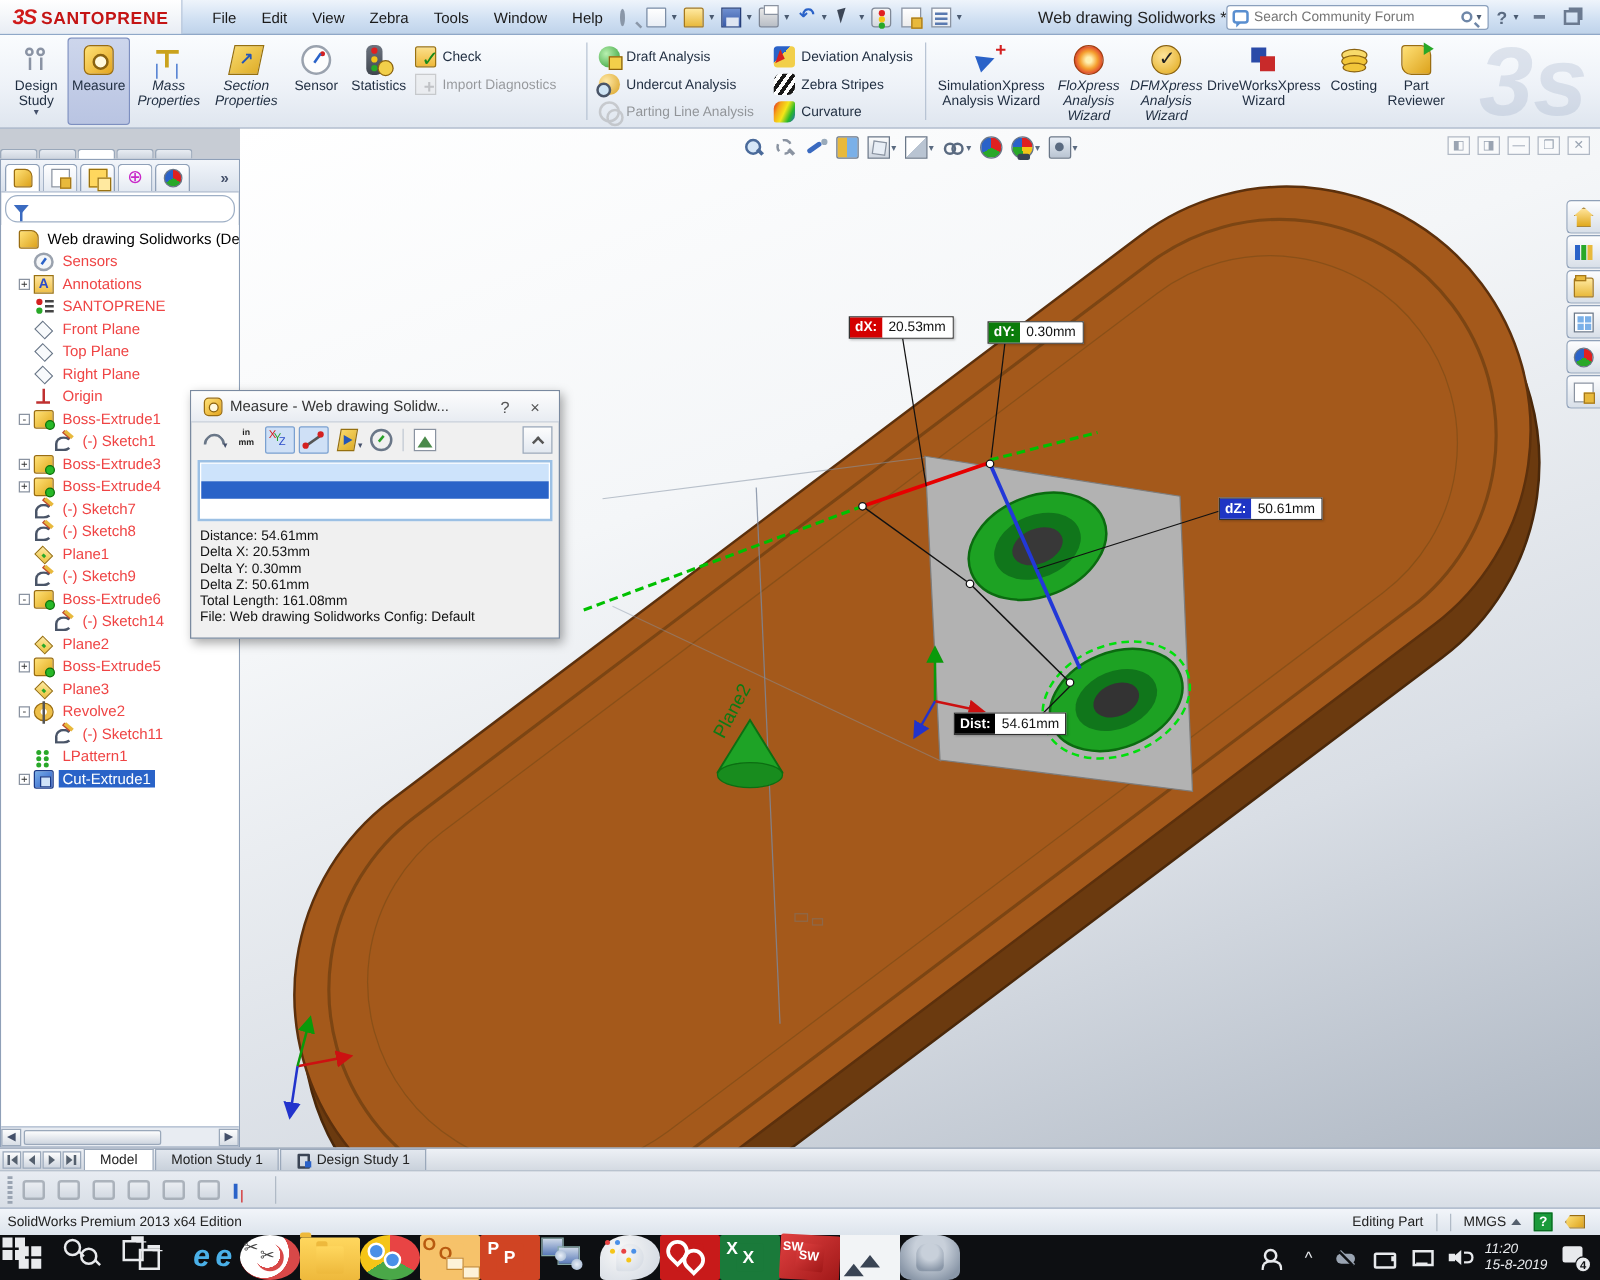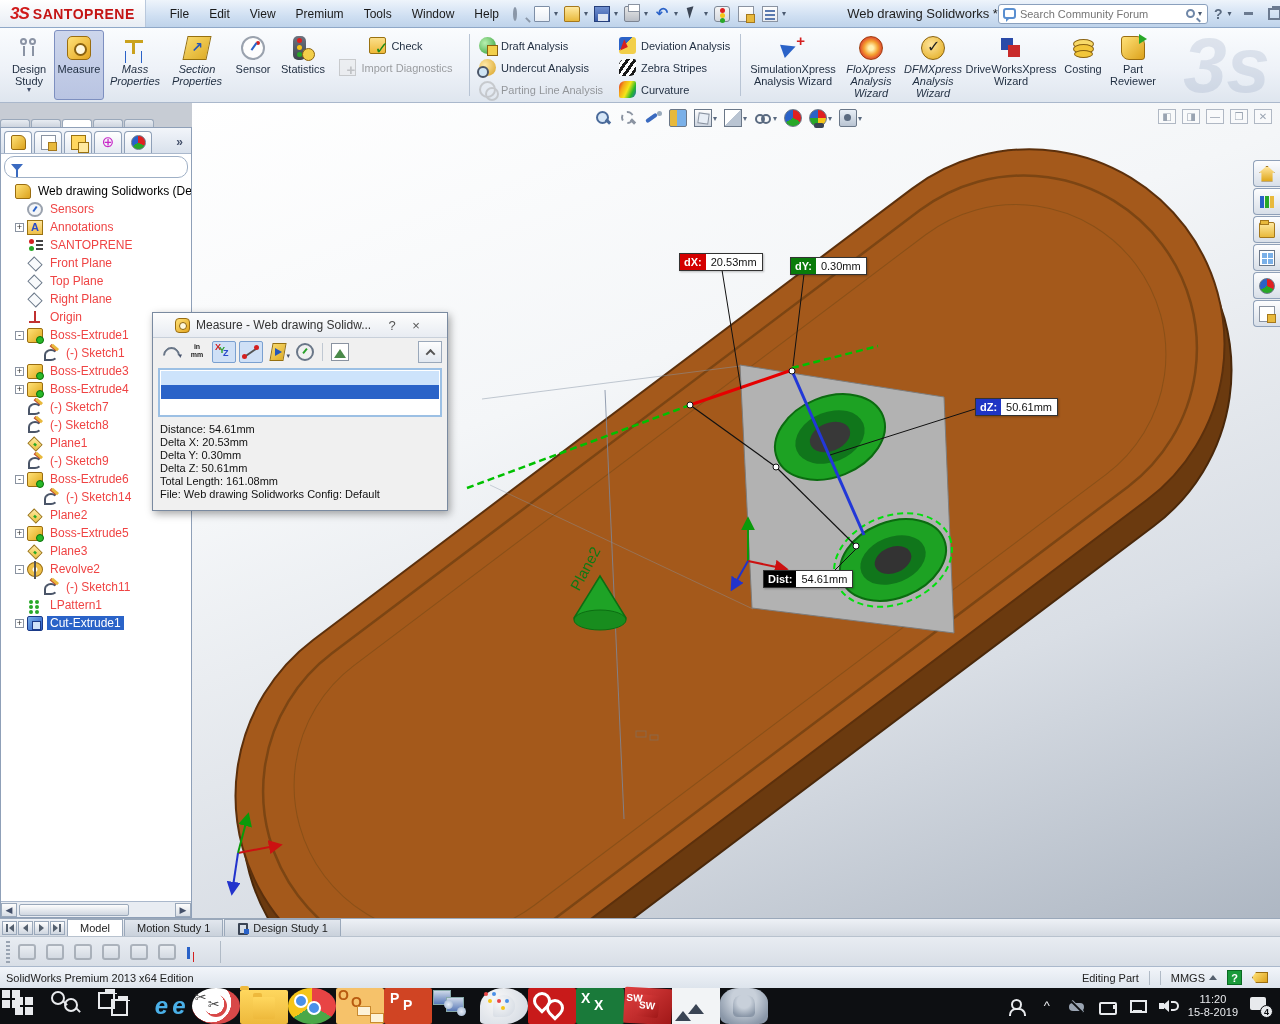--- a/index.html
+++ b/index.html
@@ -217,33 +217,33 @@
   .callout { position:absolute; display:flex; align-items:stretch; border:1px solid #333; background:#fff;
     font-size:11px; line-height:14px; z-index:5; box-shadow:1px 1px 2px rgba(0,0,0,.25); }
   .co-label { color:#fff; padding:1px 4px; font-weight:bold; }
   .co-value { padding:1px 5px; color:#111; background:#fff; }
   #co-dx{left:679px;top:253px;} #co-dy{left:790px;top:257px;} #co-dz{left:975px;top:398px;} #co-dist{left:763px;top:570px;}
 
   
   .measure-dlg { position:absolute; left:152px; top:312px; width:296px; height:199px; background:#f0f0f0;
     border:1px solid #7a8aa0; box-shadow:2px 3px 8px rgba(0,0,0,.35); z-index:10; display:flex; flex-direction:column; }
   .mdlg-title { height:25px; background:linear-gradient(#fdfdfd,#e8ecf2); border-bottom:1px solid #c8d0da;
-    display:flex; align-items:center; padding:0 22px; gap:6px; }
+    display:flex; align-items:center; padding:0 10px; gap:6px; }
   .mdlg-title .ttl { flex:1; font-size:12px; color:#333; white-space:nowrap; overflow:hidden; }
   .mdlg-ic{width:15px;height:15px;background:linear-gradient(135deg,#ffe177,#e3a51f);border:1px solid #9a6d10;border-radius:4px;position:relative;}
   .mdlg-ic::after{content:"";position:absolute;left:3px;top:3px;width:6px;height:6px;background:#fff8dd;border:1.5px solid #8a6210;border-radius:50%;}
   .mdlg-btn { width:18px; height:18px; display:flex; align-items:center; justify-content:center; color:#555; font-size:13px; }
   .mdlg-toolbar { height:28px; display:flex; align-items:center; gap:3px; padding:0 5px; }
   .mtb { width:24px; height:22px; border:1px solid transparent; border-radius:2px; display:flex; align-items:center; justify-content:center; position:relative; }
   .mtb.pressed { background:#cfe0f6; border-color:#7aa0d0; }
   .mtb .tcaret{font-size:7px;color:#44506a;position:absolute;right:-1px;bottom:2px;}
   .mi{width:18px;height:18px;position:relative;}
   .mi-arc::before{content:"";position:absolute;left:2px;top:4px;width:13px;height:13px;border:2px solid #6a7788;border-radius:50%;border-bottom-color:transparent;border-right-color:transparent;transform:rotate(45deg);}
   .mi-units{font-size:7px;font-weight:bold;color:#222;line-height:8px;text-align:center;}
-  .mi-xyz{font-size:9px;font-weight:bold;line-height:9px;}
+  .mi-xyz{font-size:9px;font-weight:normal;line-height:9px;}
   .mi-xyz .x{color:#d42020;} .mi-xyz .y{color:#28a028;position:relative;top:3px;left:-2px;} .mi-xyz .z{color:#2a4ac8;position:relative;top:6px;left:-4px;}
   .mi-p2p::before{content:"";position:absolute;left:2px;top:8px;width:15px;height:2px;background:#555;transform:rotate(-35deg);}
   .mi-p2p::after{content:"";position:absolute;left:0;top:11px;width:5px;height:5px;background:#d42020;border-radius:50%;box-shadow:12px -9px 0 #d42020;}
   .mi-export{background:linear-gradient(135deg,#f7d768,#dfae2a);border:1px solid #96700f;transform:skewX(-10deg);width:14px;margin:0 2px;}
   .mi-export::after{content:"";position:absolute;left:3px;top:4px;border-top:4px solid transparent;border-bottom:4px solid transparent;border-left:7px solid #2456b8;transform:skewX(10deg);}
   .mi-hist{border:2px solid #6a7788;border-radius:50%;} .mi-hist::after{content:"";position:absolute;left:6px;top:3px;width:2px;height:6px;background:#28a028;transform:rotate(40deg);}
   .mi-graph{background:#fff;border:1px solid #8a93a1;} .mi-graph::after{content:"";position:absolute;left:2px;bottom:2px;border-left:6px solid transparent;border-right:6px solid transparent;border-bottom:9px solid #4a8a4a;}
   .mtb-sep{width:1px;height:18px;background:#c0c8d2;margin:0 2px;}
   .mtb-collapse{margin-left:auto;width:24px;height:22px;border:1px solid #9aa8ba;background:linear-gradient(#fdfdfd,#e2e8f0);display:flex;align-items:center;justify-content:center;}
   .chev-up{width:7px;height:7px;border-left:2px solid #555;border-top:2px solid #555;transform:rotate(45deg) translate(1px,1px);}
@@ -318,41 +318,41 @@
   .tri-chev{font-size:13px;line-height:18px;text-align:center;}
   .tri-cloud::before{content:"";position:absolute;left:1px;top:6px;width:15px;height:8px;background:#9aa4b2;border-radius:8px;}
   .tri-cloud::after{content:"";position:absolute;left:0;top:2px;width:2px;height:16px;background:#0d0f12;transform:rotate(-45deg);left:8px;box-shadow:1px 0 0 #9aa4b2;}
   .tri-batt::before{content:"";position:absolute;left:1px;top:5px;width:14px;height:9px;border:2px solid #e8eaed;border-radius:2px;}
   .tri-batt::after{content:"";position:absolute;left:15px;top:8px;width:3px;height:4px;background:#e8eaed;}
   .tri-net::before{content:"";position:absolute;left:2px;top:3px;width:13px;height:9px;border:2px solid #e8eaed;}
   .tri-net::after{content:"";position:absolute;left:5px;top:13px;width:9px;height:2px;background:#e8eaed;}
   .tri-vol::before{content:"";position:absolute;left:1px;top:6px;width:5px;height:6px;background:#e8eaed;}
   .tri-vol::after{content:"";position:absolute;left:4px;top:3px;border-top:6px solid transparent;border-bottom:6px solid transparent;border-right:7px solid #e8eaed;}
   .tri-vol i{position:absolute;left:13px;top:4px;width:8px;height:10px;border:2px solid #e8eaed;border-left:none;border-radius:0 10px 10px 0;}
-  .clock { text-align:center; font-size:11px; line-height:13px; }
+  .clock { text-align:left; font-size:11px; line-height:13px;font-style:italic; }
   .notif { position:relative; width:20px; height:18px; }
   .notif::before{content:"";position:absolute;left:0;top:0;width:16px;height:13px;background:#e8eaed;border-radius:2px;}
   .notif .badge{position:absolute;right:-3px;bottom:-3px;width:13px;height:13px;background:#e8eaed;border:1px solid #0d0f12;border-radius:50%;color:#0d0f12;font-size:9px;font-weight:bold;text-align:center;line-height:12px;}
 </style>
 </head>
 <body>
 
 <div id="app">
 
   <div class="titlebar">
     <div class="sw-logo">
       <span class="glyph">3S</span>
       <span class="word">SANTOPRENE</span>
     </div>
     <div class="menus">
 
     <span class="menu-item">File</span>
         <span class="menu-item">Edit</span>
         <span class="menu-item">View</span>
-        <span class="menu-item">Premium</span>
+        <span class="menu-item">Zebra</span>
         <span class="menu-item">Tools</span>
         <span class="menu-item">Window</span>
         <span class="menu-item">Help</span>
       </div>
     <span class="pin-ic"></span>
     <div class="qtoolbar">
       <span class="qbtn">
           <span class="qi qi-new"></span>
         </span>
         <span class="qcaret">▾</span>
@@ -436,21 +436,21 @@
       </div>
       <div class="rbtn med">
         <span class="ric ric-stats">
             <i></i>
             <i></i>
             <i></i>
           </span>
         <span class="rlb">Statistics</span>
       </div>
     </div>
-    <div class="rgroup rsmall-col" style="width:136px;align-items:center;">
+    <div class="rgroup rsmall-col" style="width:136px;">
       <div class="rsm">
         <span class="sic ric-check"></span>
         <span class="slb">Check</span>
       </div>
       <div class="rsm disabled">
         <span class="sic ric-import"></span>
         <span class="slb">Import Diagnostics</span>
       </div>
     </div>
     <div class="rsep"></div>

